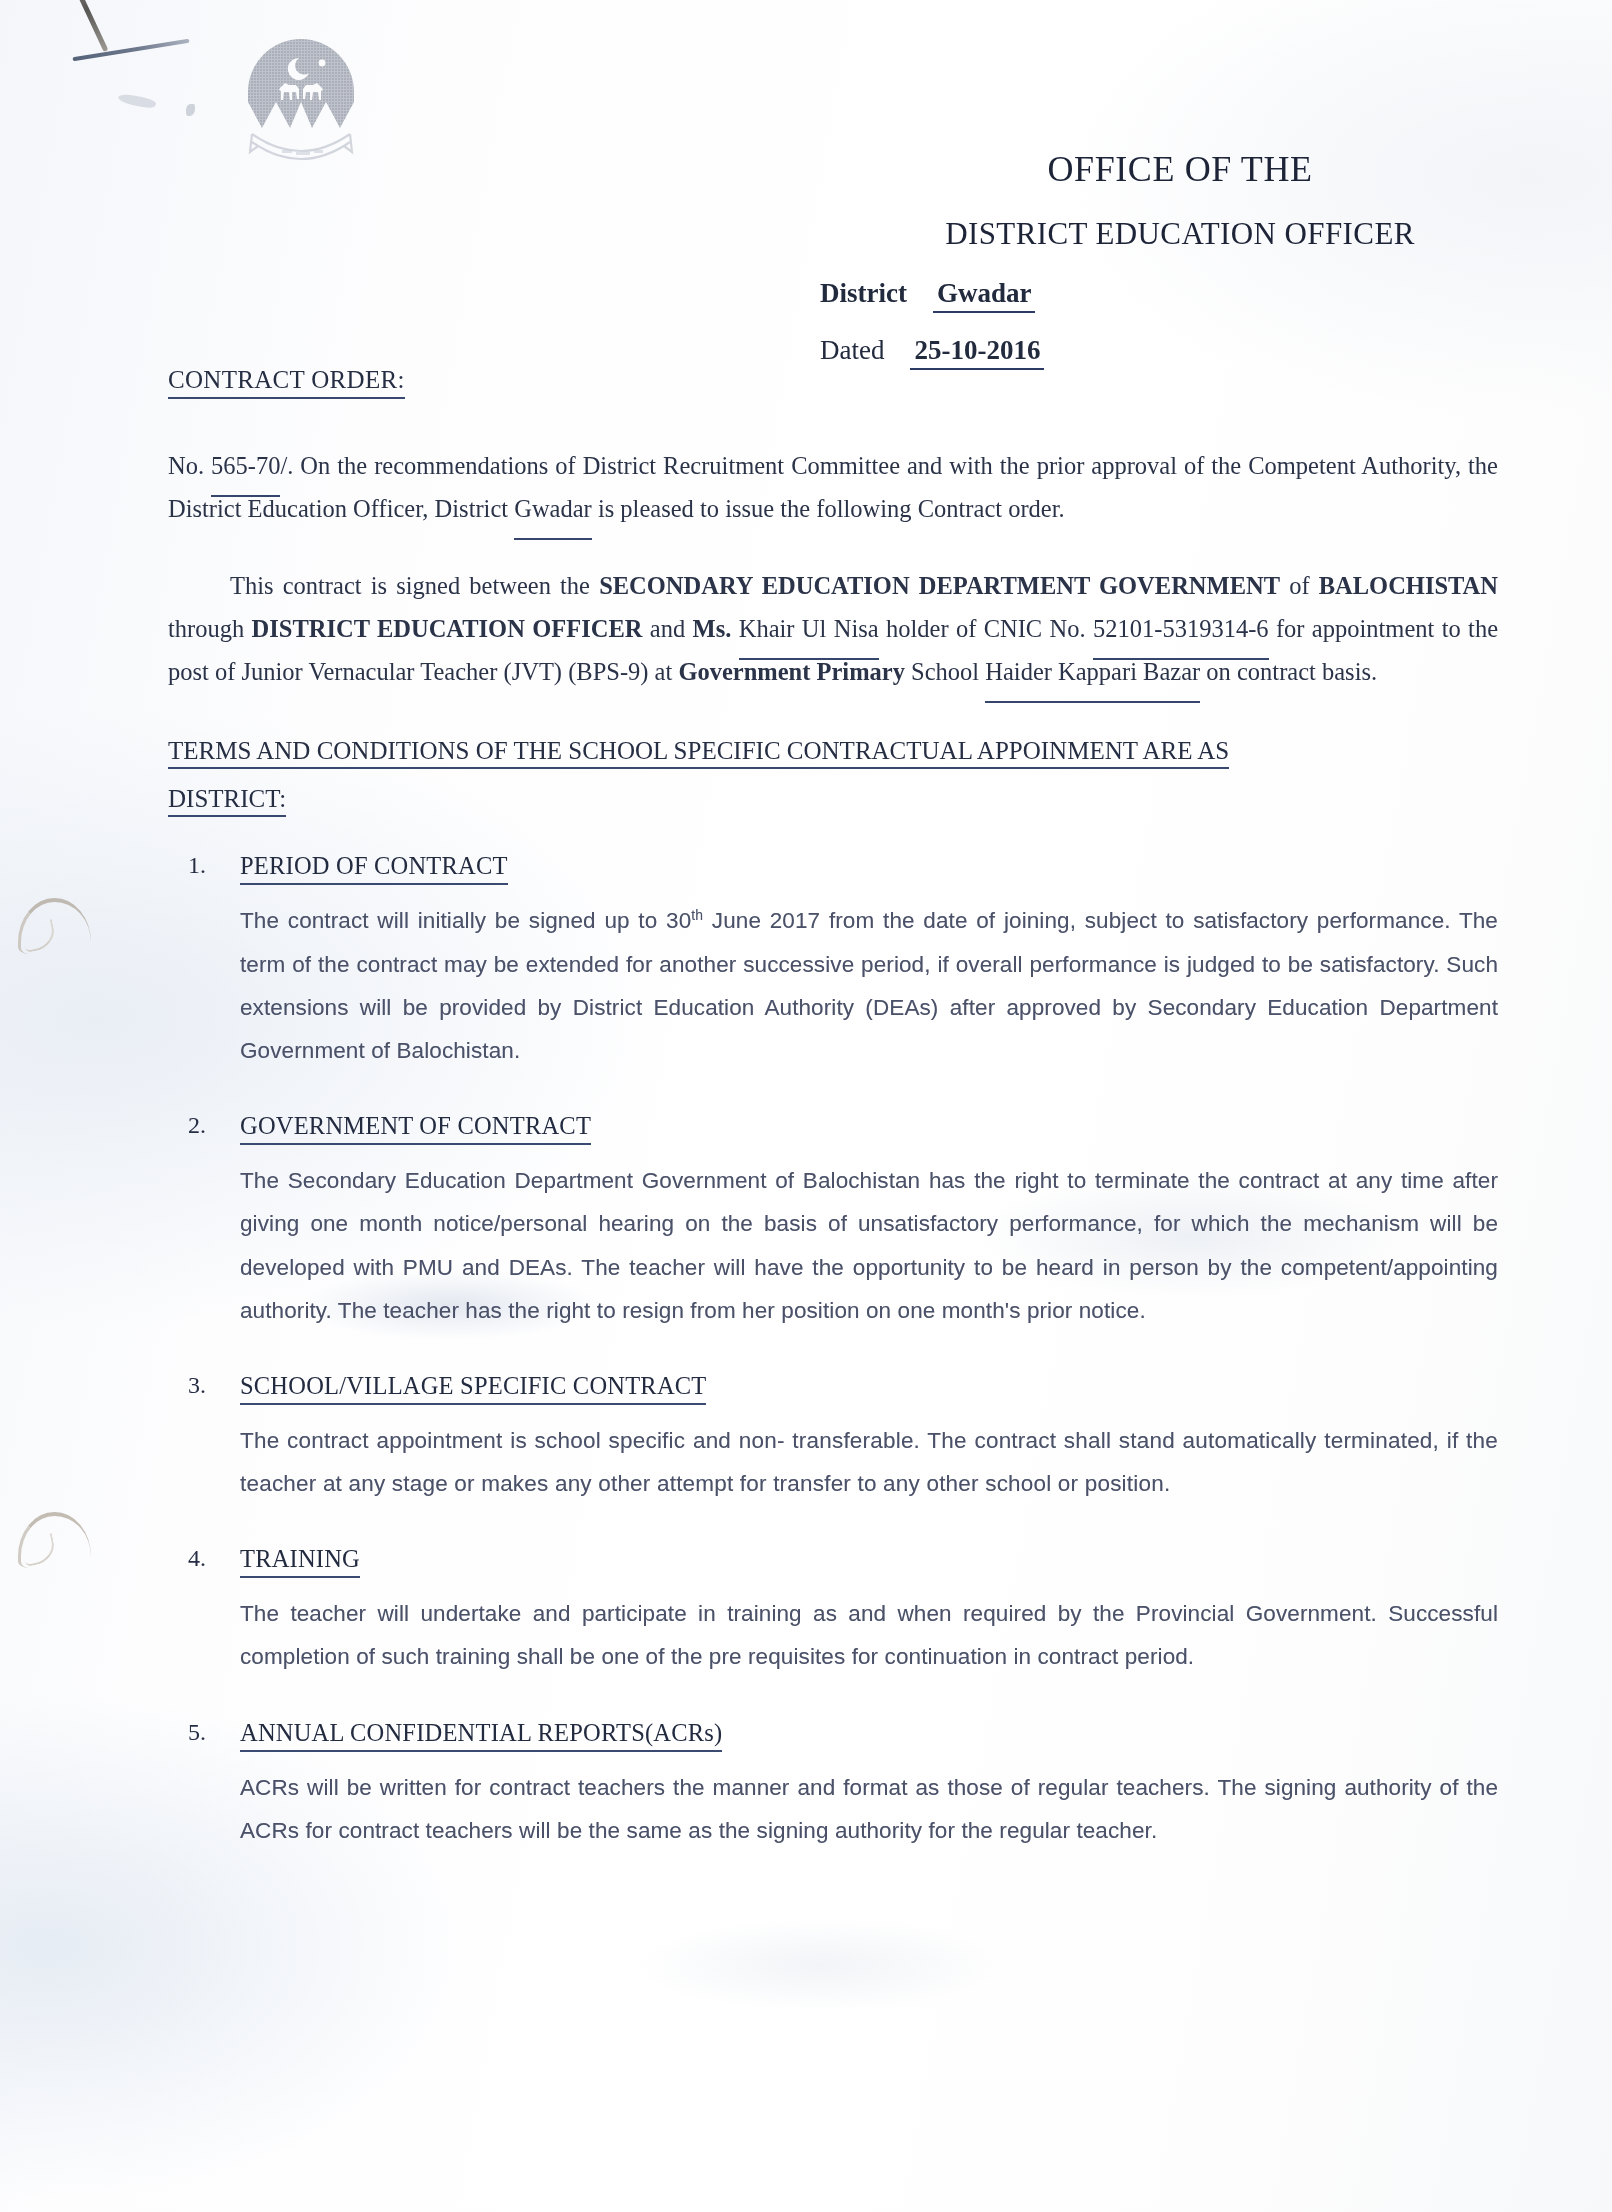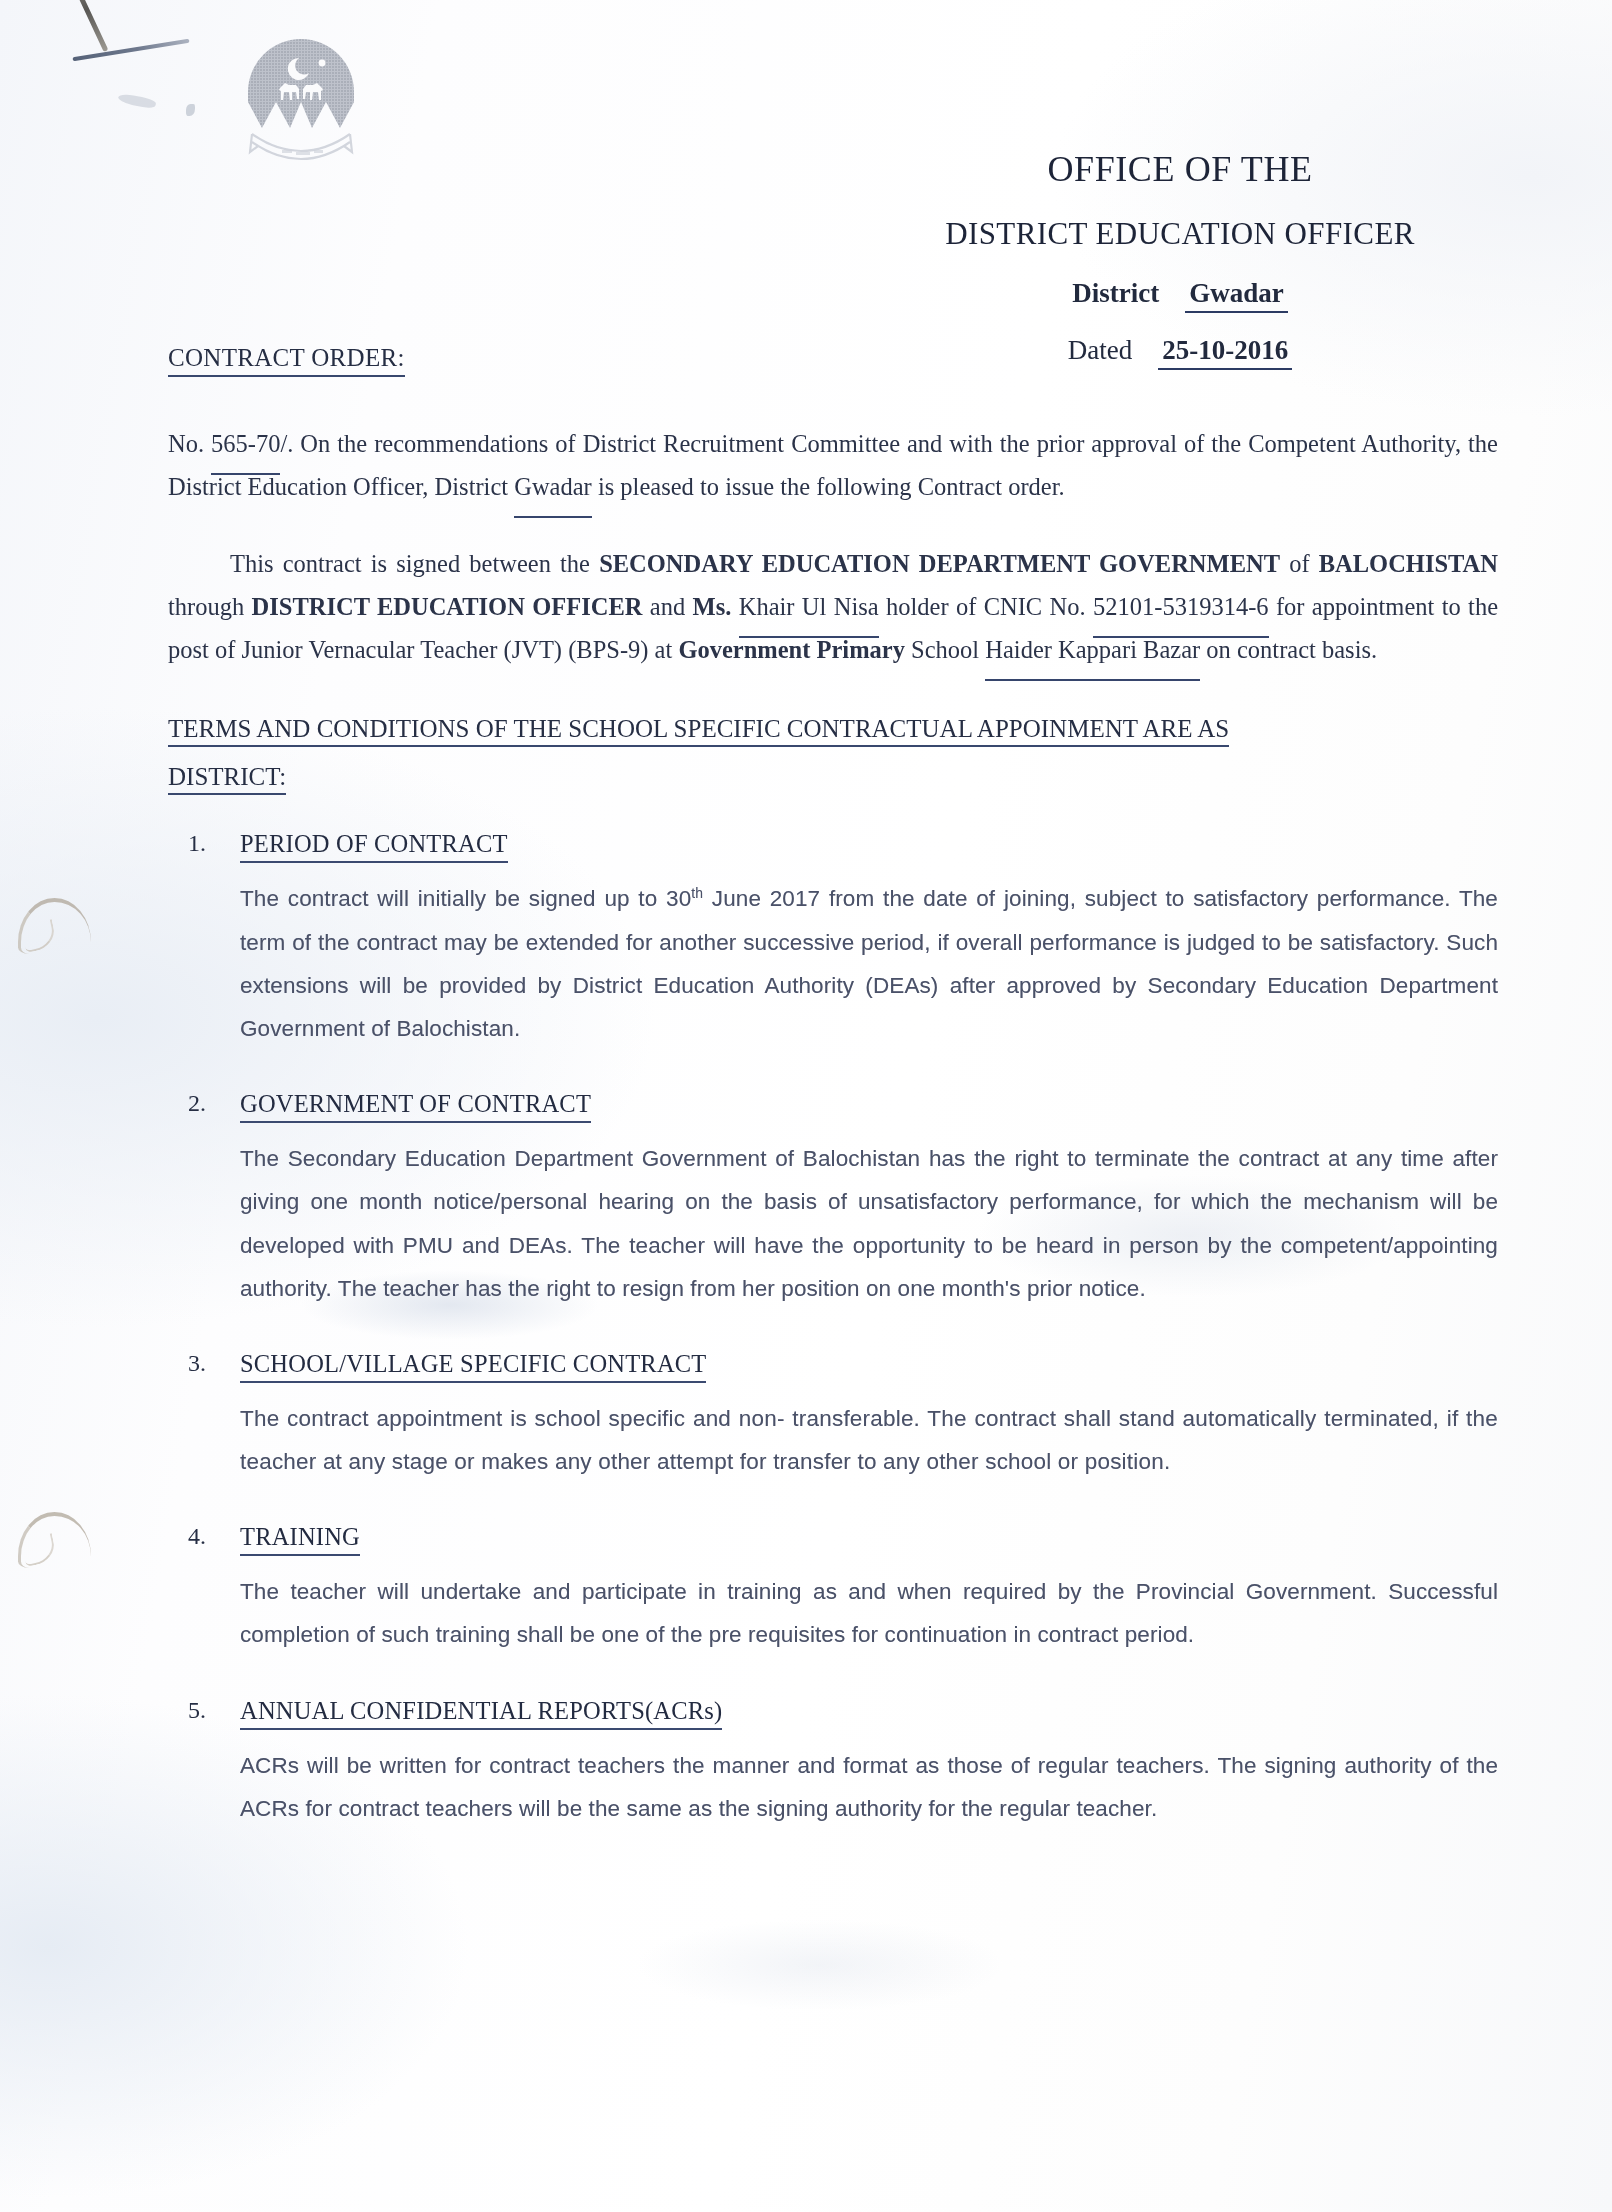--- a/index.html
+++ b/index.html
@@ -106,37 +106,37 @@
   .lh-line2 {
     font-size: 31px;
     letter-spacing: .4px;
     margin: 0 0 26px 0;
     color: #1d2438;
   }
   .lh-row {
     font-size: 27px;
     margin: 0 0 22px 0;
     display: flex;
-    justify-content: center;
+    justify-content: flex-start;
     align-items: baseline;
     gap: 26px;
     color: #222a3e;
   }
   .lh-row .lbl { font-weight: 700; }
   .lh-row .val {
     font-weight: 700;
     border-bottom: 2.4px solid #2c3b63;
     padding: 0 4px 2px 4px;
   }
   .lh-row.dated .lbl { font-weight: 400; }
 
   
   .body-area {
     position: absolute;
-    left: 168px; top: 344px;
+    left: 168px; top: 366px;
     width: 1330px;
   }
 
   .section-label {
     font-size: 25px;
     font-weight: 400;
     letter-spacing: .3px;
     color: #262e44;
     display: inline-block;
     border-bottom: 2.6px solid #39486e;

